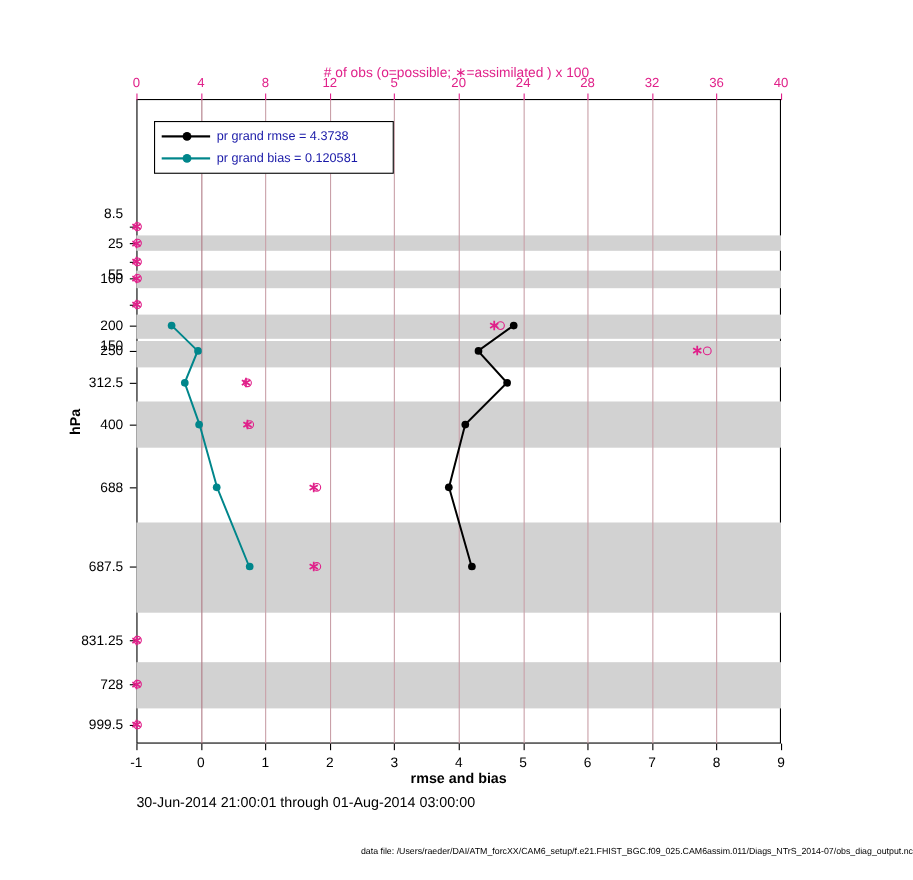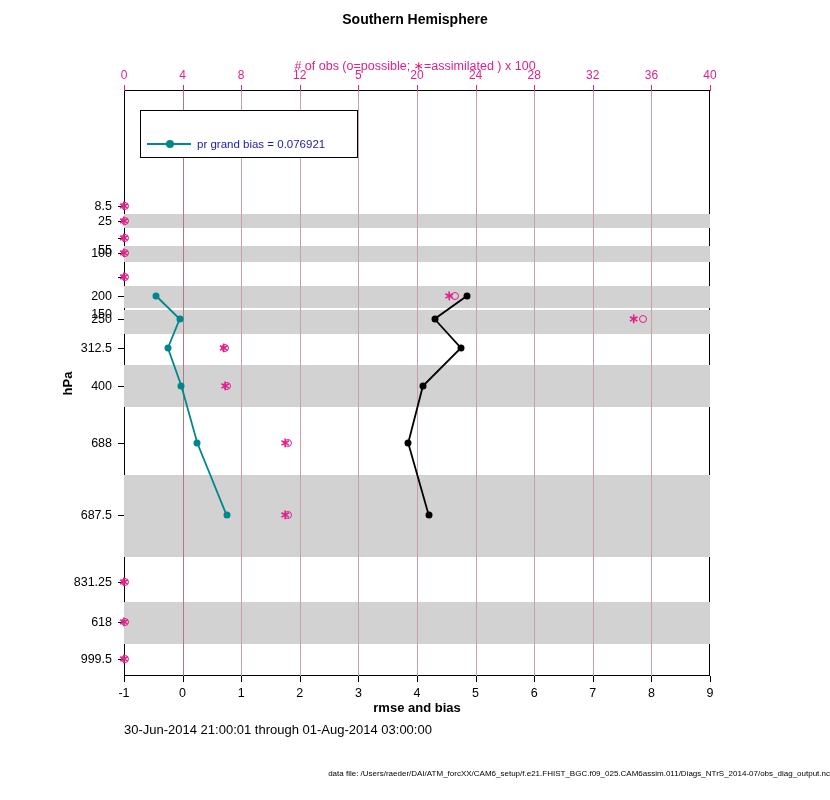--- a/index.html
+++ b/index.html
@@ -101,21 +101,20 @@
   .obs-o{
     width:8px;height:8px;border-radius:50%;
     border:1.4px solid #e0218a;background:transparent;box-sizing:border-box;
   }
   .obs-star{font-size:13px;line-height:8px;color:#e0218a;font-weight:bold;}
 </style>
 </head>
 <body>
 
 <div class="title">
-  <div>Southern Hemisphere</div>
 </div>
 
 <div class="obs-axis-label"># of obs (o=possible; ∗=assimilated ) x 100</div>
 
 <div id="plot">
   <div class="frame"></div>
   <div id="bands">
       <div class="band" style="top: 124px; height: 14px;"></div>
       <div class="band" style="top: 156px; height: 16px;"></div>
       <div class="band" style="top: 196px; height: 22px;"></div>
@@ -178,21 +177,21 @@
       <div class="blabel" style="left: 410.2px;">6</div>
       <div class="btick" style="left: 468.8px;"></div>
       <div class="blabel" style="left: 468.8px;">7</div>
       <div class="btick" style="left: 527.4px;"></div>
       <div class="blabel" style="left: 527.4px;">8</div>
       <div class="btick" style="left: 586px;"></div>
       <div class="blabel" style="left: 586px;">9</div>
     </div>
   <div id="leftaxis">
       <div class="ltick" style="top: 116px;"></div>
-      <div class="llabel" style="top: 116px; padding-left: 10px;">8.5</div>
+      <div class="llabel" style="top: 104px; padding-left: 10px;">8.5</div>
       <div class="ltick" style="top: 131px;"></div>
       <div class="llabel" style="top: 131px;">25</div>
       <div class="ltick" style="top: 148px;"></div>
       <div class="llabel" style="top: 160px;">55</div>
       <div class="ltick" style="top: 163px;"></div>
       <div class="llabel" style="top: 163px;">100</div>
       <div class="ltick" style="top: 187px;"></div>
       <div class="llabel" style="top: 187px; margin-top: 37px;">150</div>
       <div class="ltick" style="top: 206px;"></div>
       <div class="llabel" style="top: 206px;">200</div>
@@ -202,21 +201,21 @@
       <div class="llabel" style="top: 258px;">312.5</div>
       <div class="ltick" style="top: 296px;"></div>
       <div class="llabel" style="top: 296px;">400</div>
       <div class="ltick" style="top: 353px;"></div>
       <div class="llabel" style="top: 353px;">688</div>
       <div class="ltick" style="top: 425px;"></div>
       <div class="llabel" style="top: 425px;">687.5</div>
       <div class="ltick" style="top: 492px;"></div>
       <div class="llabel" style="top: 492px;">831.25</div>
       <div class="ltick" style="top: 532px;"></div>
-      <div class="llabel" style="top: 532px;">618</div>
+      <div class="llabel" style="top: 532px;">728</div>
       <div class="ltick" style="top: 569px;"></div>
       <div class="llabel" style="top: 569px;">999.5</div>
     </div>
   <svg class="dataline" id="svglines" viewBox="0 0 586 586" width="586" height="586">
       <polyline points="342.8,206.0 310.6,229.0 336.9,258.0 298.9,296.0 284.2,353.0 304.7,425.0" fill="none" stroke="#000000" stroke-width="1.8"></polyline>
       <polyline points="32.2,206.0 55.7,229.0 43.9,258.0 57.4,296.0 73.3,353.0 102.5,425.0" fill="none" stroke="#00868b" stroke-width="1.8"></polyline>
     </svg>
   <div id="markers">
       <div class="marker pt" style="left: 342.81px; top: 206px; background: rgb(0, 0, 0);"></div>
       <div class="marker pt" style="left: 310.58px; top: 229px; background: rgb(0, 0, 0);"></div>
@@ -254,26 +253,33 @@
       <div class="marker obs-star" style="left: 99.62px; top: 258px;">∗</div>
       <div class="marker obs-star" style="left: 101.085px; top: 296px;">∗</div>
       <div class="marker obs-star" style="left: 161.15px; top: 353px;">∗</div>
       <div class="marker obs-star" style="left: 161.15px; top: 425px;">∗</div>
       <div class="marker obs-star" style="left: 0px; top: 492px;">∗</div>
       <div class="marker obs-star" style="left: 0px; top: 532px;">∗</div>
       <div class="marker obs-star" style="left: 0px; top: 569px;">∗</div>
     </div>
 
   <div class="legend">
+    <div class="row r1">
+      <span class="swatch">
+        <span class="ln" style="background:#000000"></span>
+        <span class="dot" style="background:#000000"></span>
+      </span>
+      <span class="txt">pr grand rmse = 4.3738</span>
+    </div>
     <div class="row r2">
       <span class="swatch">
         <span class="ln" style="background:#00868b"></span>
         <span class="dot" style="background:#00868b"></span>
       </span>
-      <span class="txt">pr grand bias = 0.076921</span>
+      <span class="txt">pr grand bias = 0.120581</span>
     </div>
   </div>
 </div>
 
 <div class="ylabel">
     <span>hPa</span>
   </div>
 <div class="xlabel">rmse and bias</div>
 <div class="subcaption">30-Jun-2014 21:00:01 through 01-Aug-2014 03:00:00</div>
 <div class="footer">data file: /Users/raeder/DAI/ATM_forcXX/CAM6_setup/f.e21.FHIST_BGC.f09_025.CAM6assim.011/Diags_NTrS_2014-07/obs_diag_output.nc</div>

